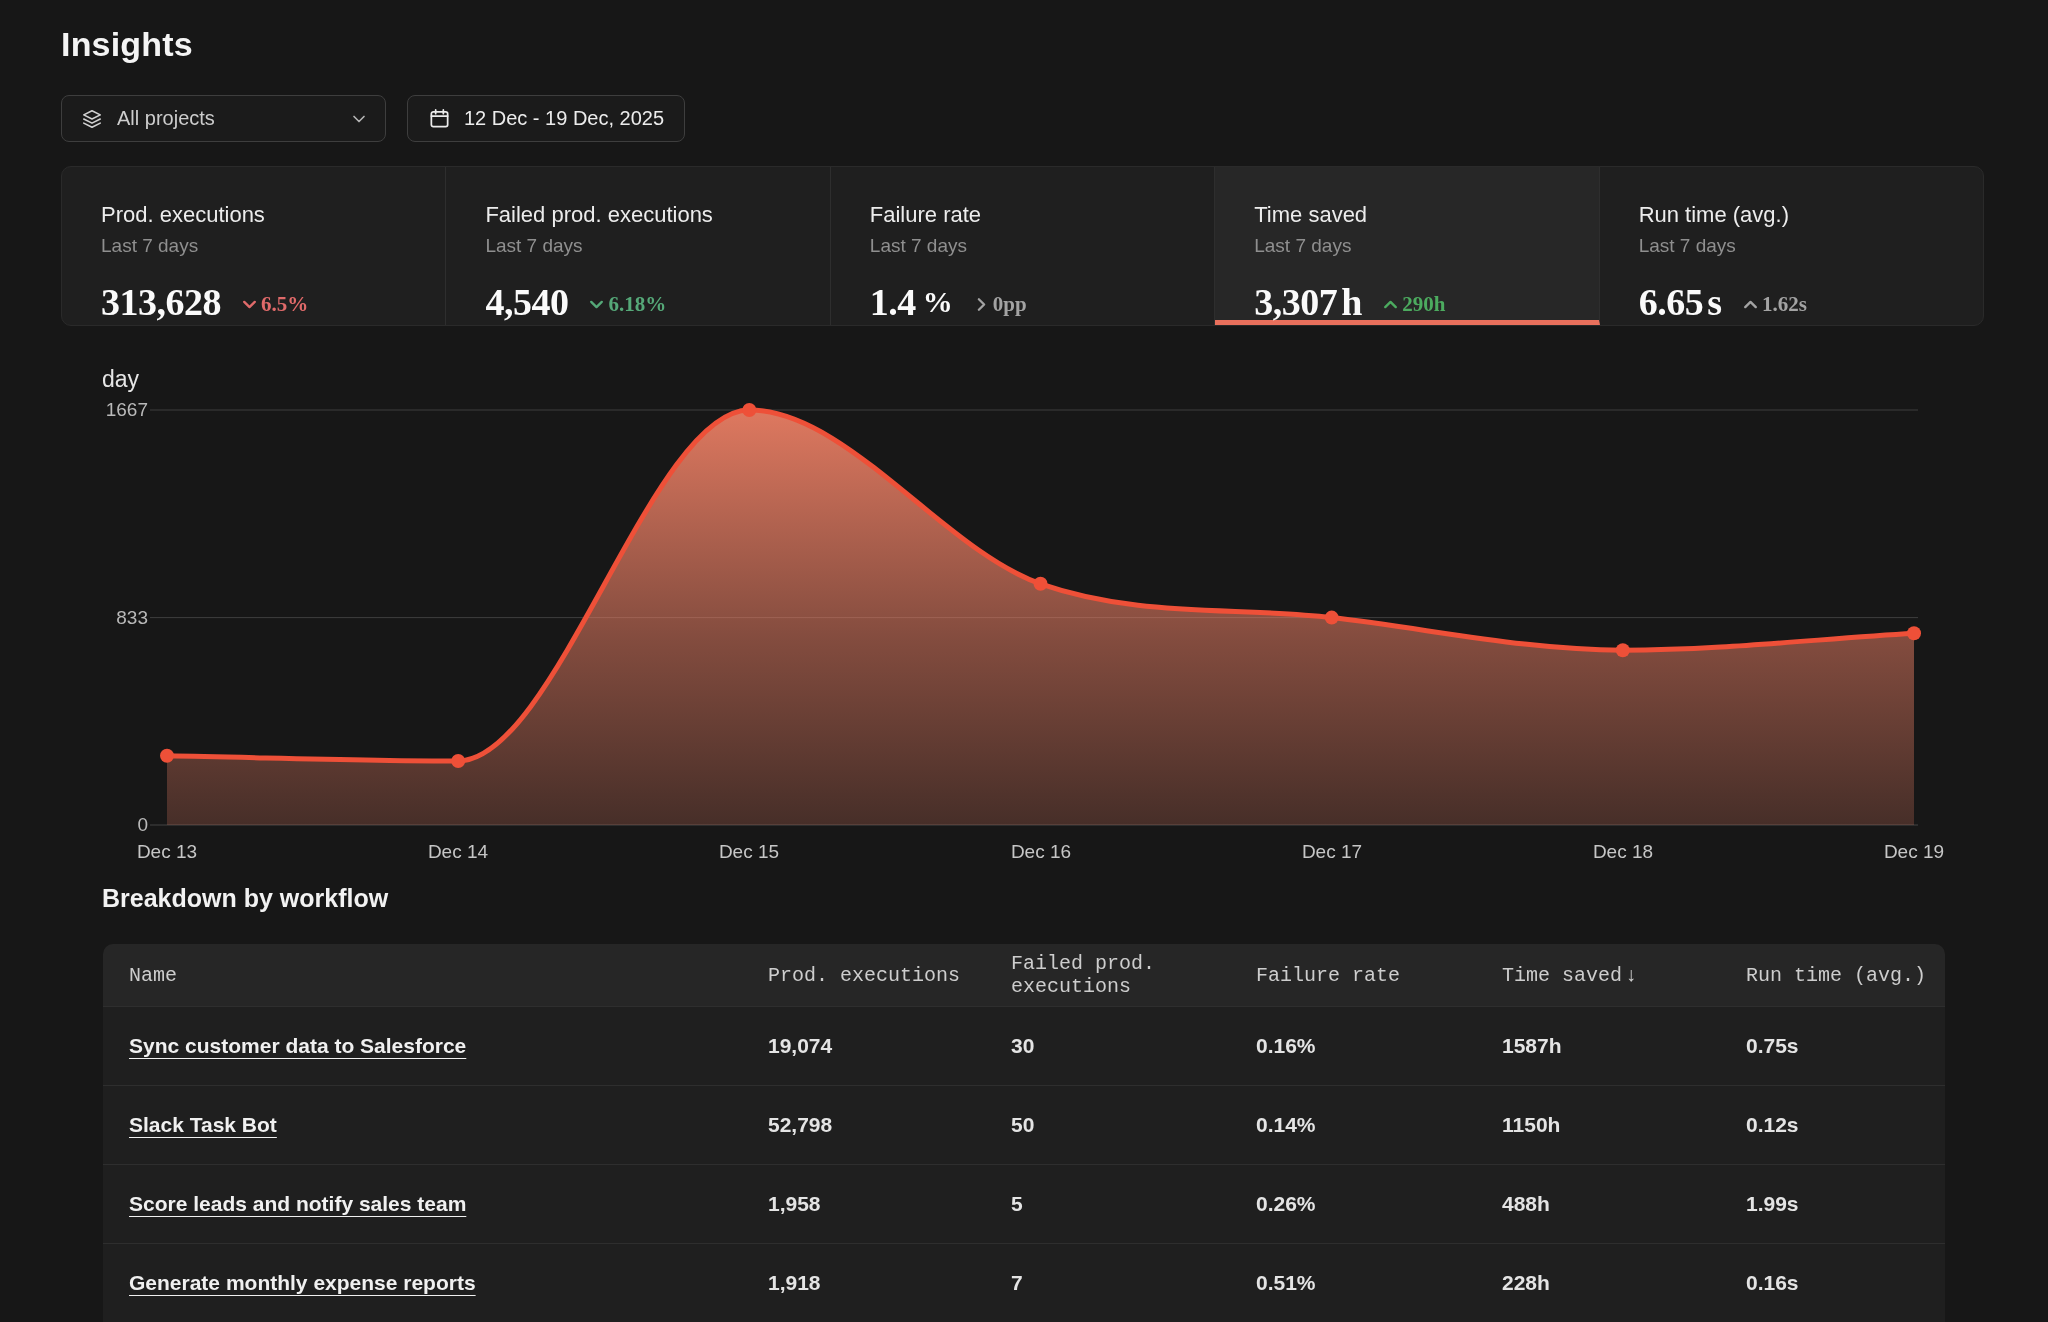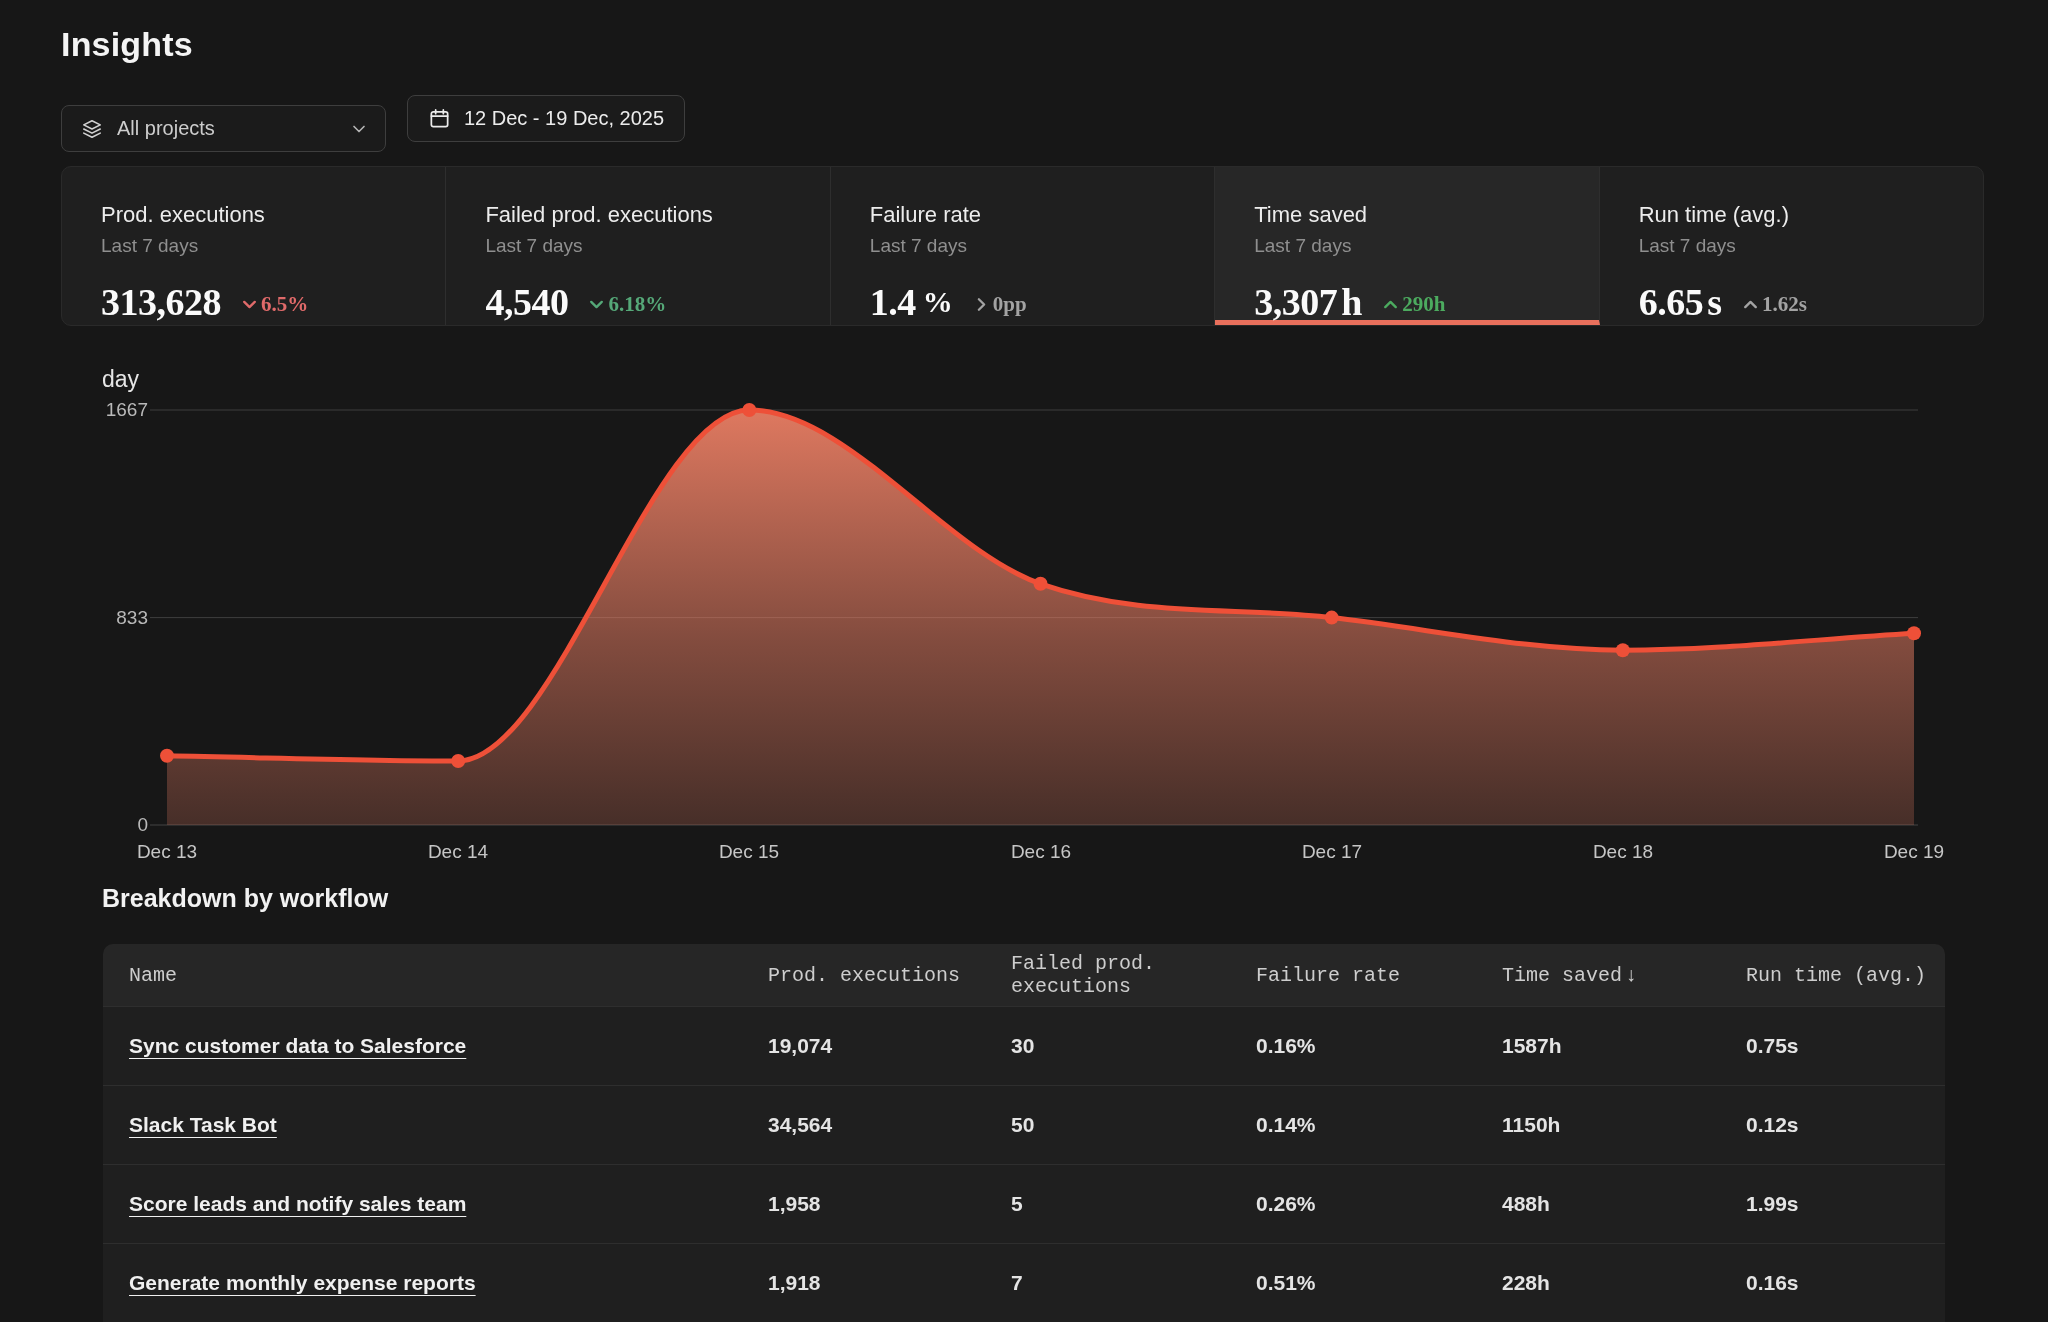--- a/index.html
+++ b/index.html
@@ -6,21 +6,21 @@
   body{
     width:2048px;height:1322px;overflow:hidden;position:relative;
     background:#171717;color:#ededed;
     font-family:"Liberation Sans","DejaVu Sans",sans-serif;
   }
   .page-title{position:absolute;left:61px;top:25px;font-size:34px;font-weight:700;color:#f4f4f4;letter-spacing:.2px;}
 
   
   .filters{position:absolute;left:61px;top:95px;display:flex;gap:21px;}
   .filter-btn{height:47px;border:1px solid #3e3e3e;border-radius:8px;display:flex;align-items:center;background:#1b1b1b;box-sizing:border-box;cursor:pointer;}
-  .project-btn{width:325px;padding:0 16px 0 19px;margin-top:10px;}
+  .project-btn{width:325px;padding:0 16px 0 19px;}
   .project-btn .label{margin-left:14px;font-size:20px;color:#cdcdcd;}
   .project-btn .chev{margin-left:auto;display:flex;}
   .date-btn{width:278px;justify-content:center;gap:13px;}
   .date-btn .label{font-size:20px;color:#ececec;font-weight:500;}
 
   
   .cards{position:absolute;left:61px;top:166px;width:1923px;height:160px;display:flex;border-radius:10px;overflow:hidden;border:1px solid #2a2a2a;box-sizing:border-box;background:#1f1f1f;}
   .card{flex:1;position:relative;padding:35px 0 0 39px;box-sizing:border-box;border-right:1px solid #2e2e2e;cursor:pointer;}
   .card:last-child{border-right:none;}
   .card.selected{background:#272727;border-bottom:5px solid #e9705c;}
@@ -211,21 +211,21 @@
     <div class="trow">
       <div class="cell"><a class="workflow-link">Sync customer data to Salesforce</a></div>
       <div class="cell">19,074</div>
       <div class="cell">30</div>
       <div class="cell">0.16%</div>
       <div class="cell">1587h</div>
       <div class="cell">0.75s</div>
     </div>
     <div class="trow">
       <div class="cell"><a class="workflow-link">Slack Task Bot</a></div>
-      <div class="cell">34,564</div>
+      <div class="cell">52,798</div>
       <div class="cell">50</div>
       <div class="cell">0.14%</div>
       <div class="cell">1150h</div>
       <div class="cell">0.12s</div>
     </div>
     <div class="trow">
       <div class="cell"><a class="workflow-link">Score leads and notify sales team</a></div>
       <div class="cell">1,958</div>
       <div class="cell">5</div>
       <div class="cell">0.26%</div>

